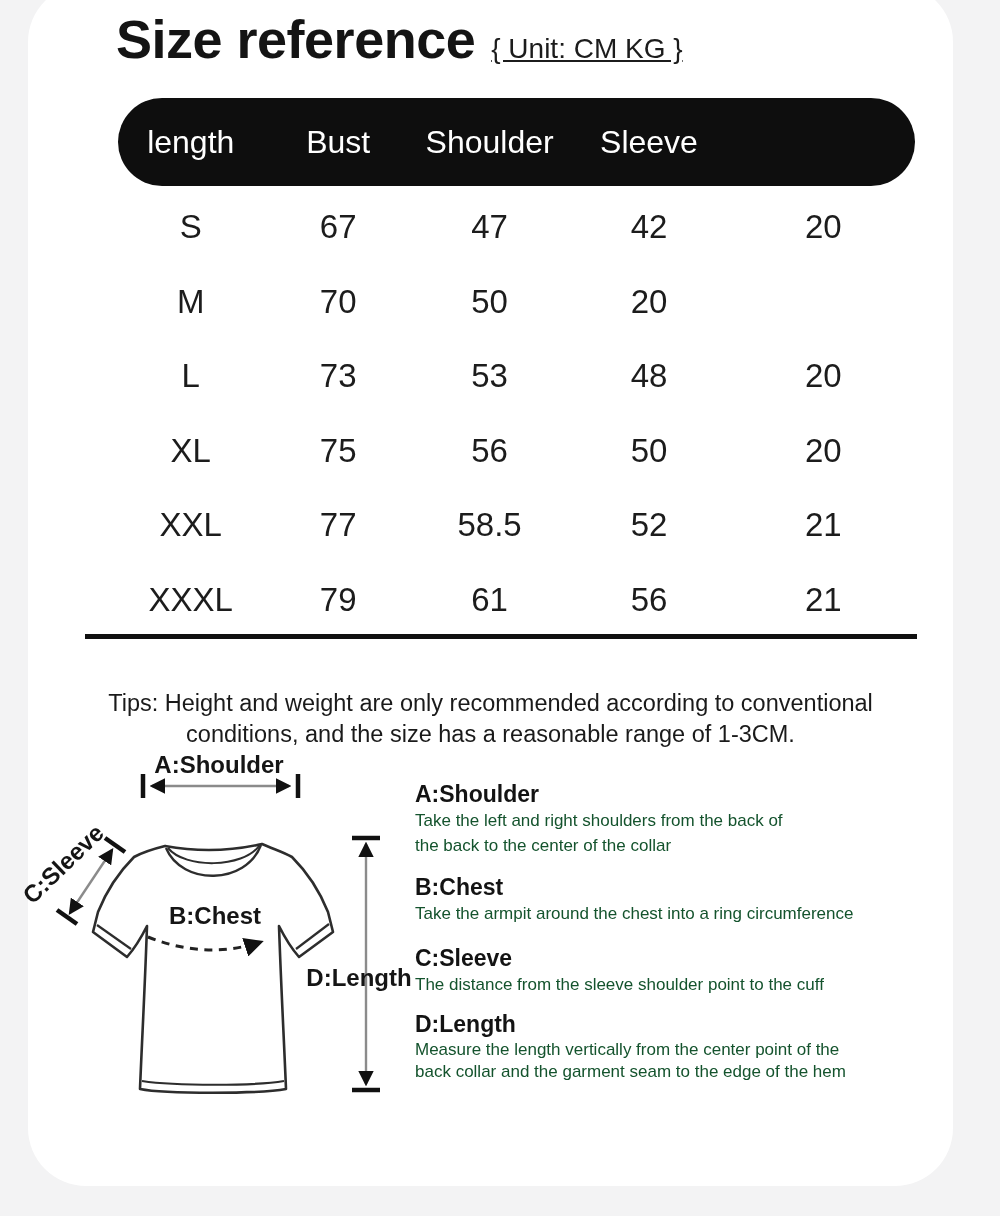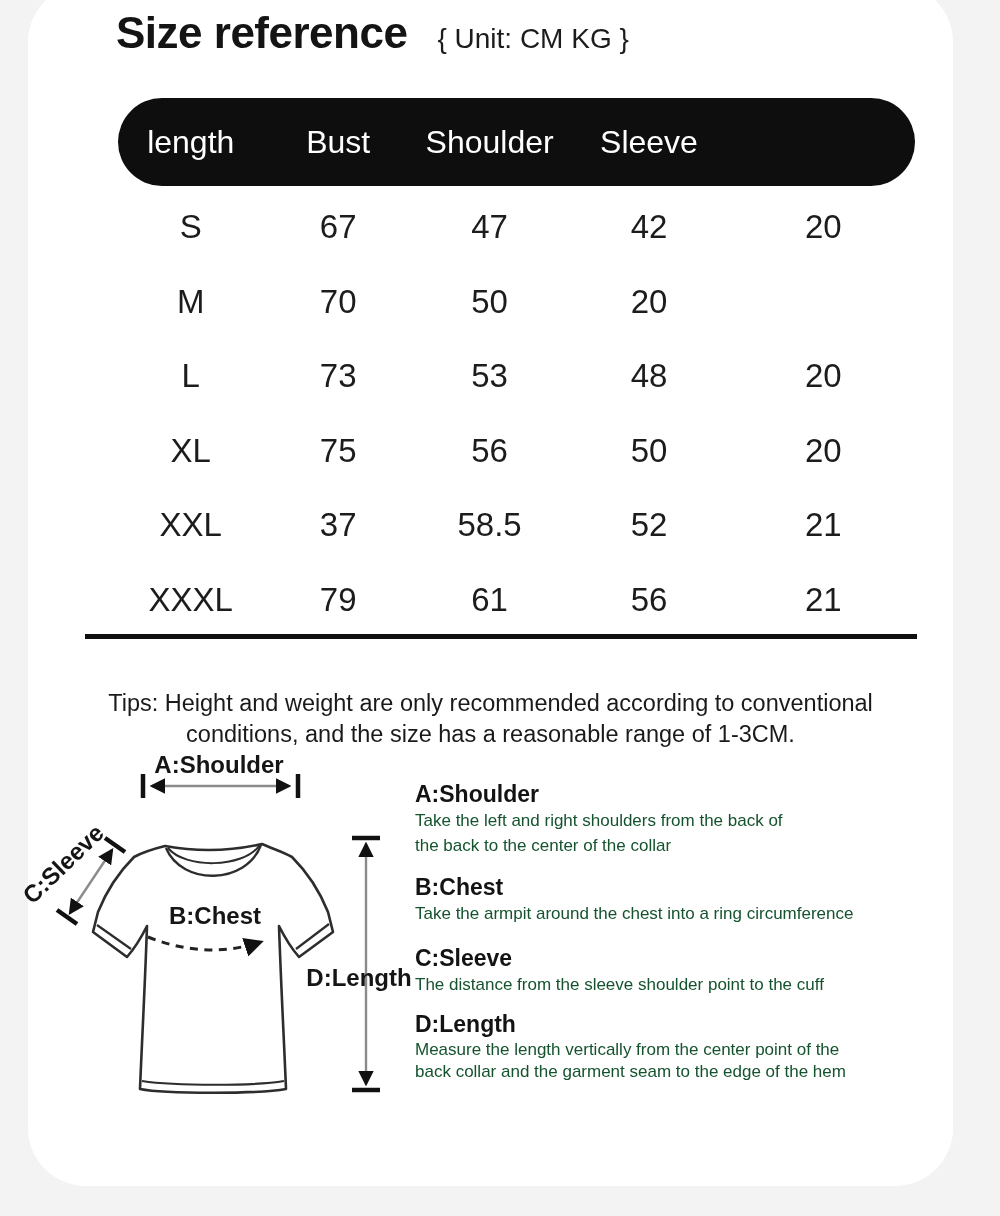--- a/index.html
+++ b/index.html
@@ -1,22 +1,22 @@
 <!DOCTYPE html>
 <html><head>
 <meta charset="utf-8">
 <style>
   html,body{margin:0;padding:0;}
   body{background:#f3f3f4;font-family:"Liberation Sans","DejaVu Sans",sans-serif;}
   #stage{position:relative;width:1000px;height:1216px;background:#f3f3f4;overflow:hidden;}
   .card{position:absolute;left:28px;top:-16px;width:925px;height:1202px;background:#ffffff;border-radius:58px;}
 
   .title-row{position:absolute;left:116px;top:8px;display:flex;align-items:baseline;white-space:nowrap;}
-  .title-main{font-size:44px;font-weight:bold;color:#141414;letter-spacing:-0.5px;}
-  .title-unit{font-size:28px;font-weight:normal;color:#1c1c1c;margin-left:30px;}
+  .title-main{font-size:54px;font-weight:bold;color:#141414;letter-spacing:-0.5px;}
+  .title-unit{font-size:28px;font-weight:normal;color:#1c1c1c;margin-left:16px;text-decoration:underline;}
 
   .pill-header{position:absolute;left:118px;top:98px;width:797px;height:88px;background:#0e0e0e;border-radius:44px;
     display:grid;grid-template-columns:18.25% 18.75% 19.25% 20.75% 23%;align-items:center;}
   .pill-header .hcell{text-align:center;color:#ffffff;font-size:32px;}
 
   .table-body{position:absolute;left:118px;top:190px;width:797px;}
   .trow{display:grid;grid-template-columns:18.25% 18.75% 19.25% 20.75% 23%;height:74.5px;align-items:center;}
   .trow .tcell{text-align:center;font-size:33px;color:#1c1c1c;}
 
   .divider{position:absolute;left:85px;top:634px;width:832px;height:5px;background:#101010;}
@@ -78,21 +78,21 @@
     </div>
     <div class="trow">
       <div class="tcell">XL</div>
       <div class="tcell">75</div>
       <div class="tcell">56</div>
       <div class="tcell">50</div>
       <div class="tcell">20</div>
     </div>
     <div class="trow">
       <div class="tcell">XXL</div>
-      <div class="tcell">37</div>
+      <div class="tcell">77</div>
       <div class="tcell">58.5</div>
       <div class="tcell">52</div>
       <div class="tcell">21</div>
     </div>
     <div class="trow">
       <div class="tcell">XXXL</div>
       <div class="tcell">79</div>
       <div class="tcell">61</div>
       <div class="tcell">56</div>
       <div class="tcell">21</div>

